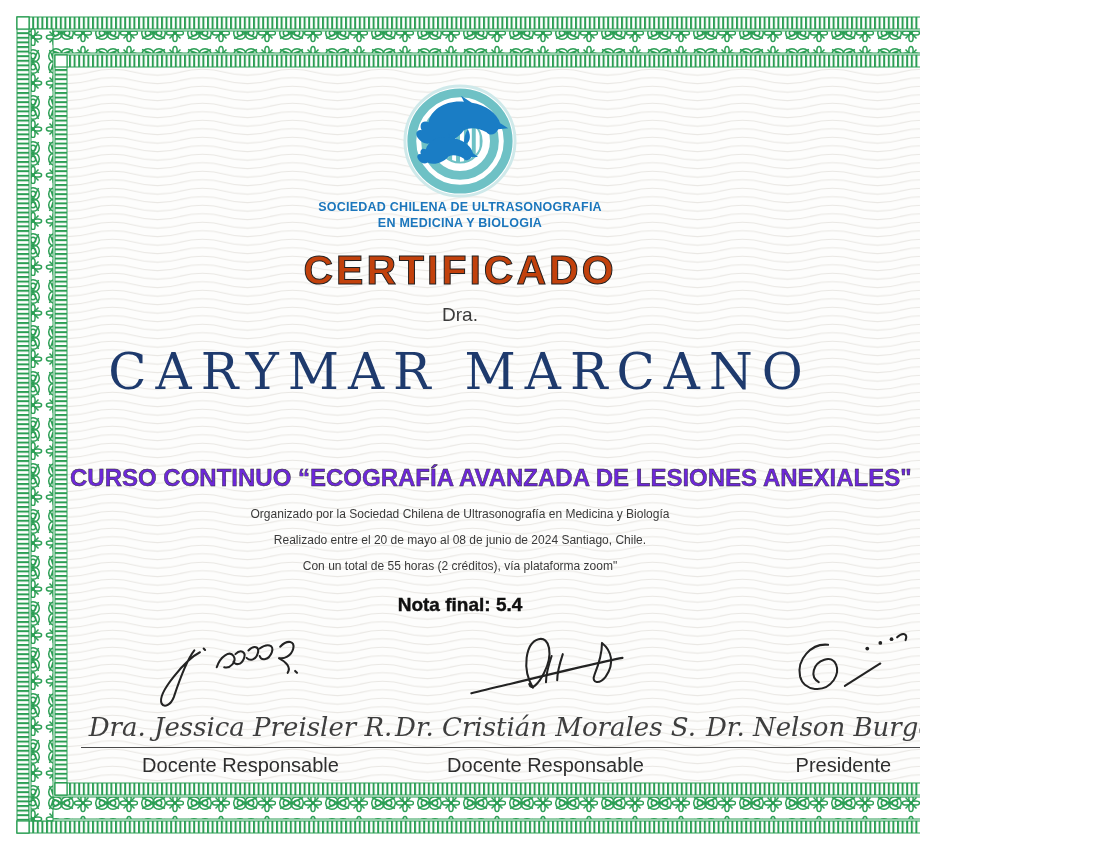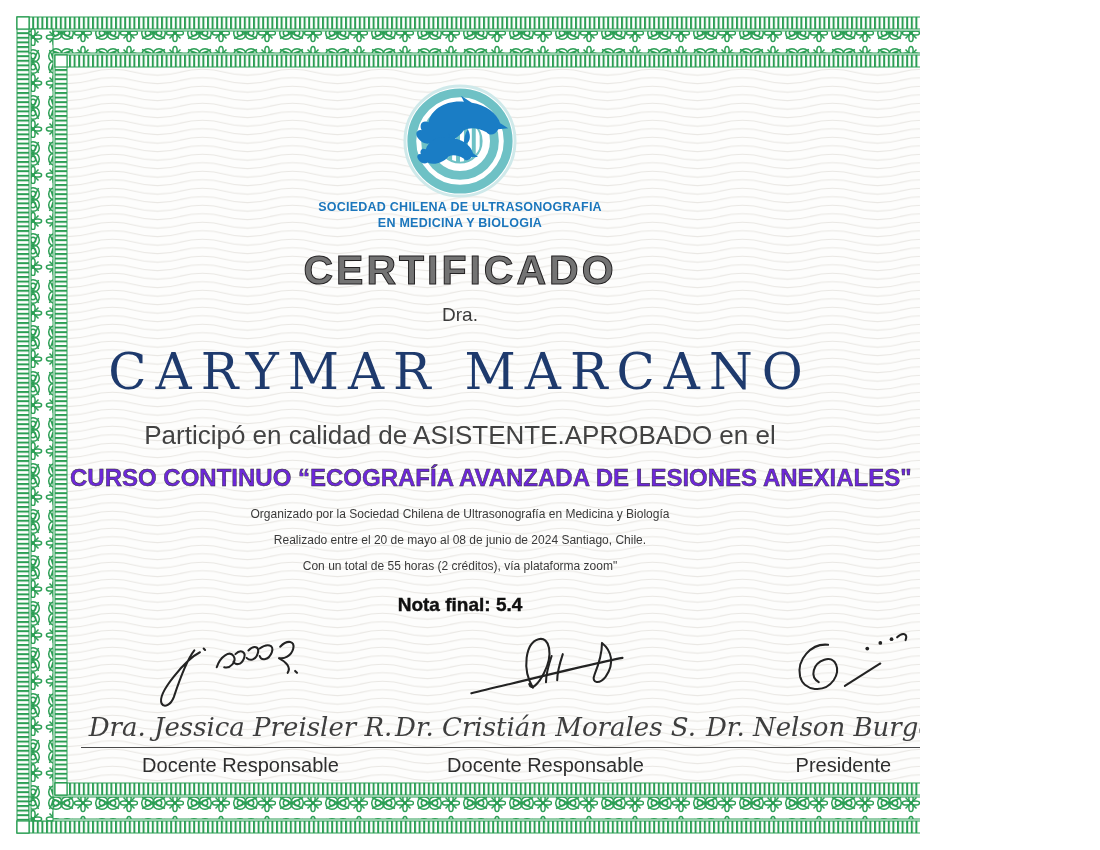--- a/index.html
+++ b/index.html
@@ -6,21 +6,21 @@
   .page{
     position:relative;width:920px;height:850px;overflow:hidden;
     font-family:"Liberation Sans",sans-serif;background:#ffffff;
   }
   .frame-svg{position:absolute;left:0;top:0;}
   .abs{position:absolute;left:70px;right:70px;text-align:center;}
   .logo-wrap{position:absolute;left:50%;top:82px;transform:translateX(-50%);}
   .org-name{top:199px;font-size:12.5px;font-weight:700;letter-spacing:.25px;
     color:#1b76bc;line-height:1.3;}
   .cert-title{top:247px;font-size:41px;font-weight:800;letter-spacing:3px;
-    color:#737373;-webkit-text-stroke:1px #232122;}
+    color:#c2410c;-webkit-text-stroke:1px #232122;}
   .honorific{top:304px;font-size:19px;color:#3b3b3b;}
   .recipient{top:343px;font-family:"DejaVu Serif",serif;font-size:50px;
     letter-spacing:9px;color:#1e3a6d;white-space:nowrap;}
   .participation{top:420px;font-size:26px;color:#424242;}
   .course{top:464px;font-size:24px;font-weight:700;color:#6d28d9;
     -webkit-text-stroke:.4px #272727;white-space:nowrap;}
   .detail0{top:507px;}
   .detail1{top:533px;}
   .detail2{top:559px;}
   .detail-line{font-size:12px;color:#3a3a3a;}
@@ -152,21 +152,20 @@
     <div>SOCIEDAD CHILENA DE ULTRASONOGRAFIA</div>
     <div>EN MEDICINA Y BIOLOGIA</div>
   </div>
 
   <div class="abs cert-title">CERTIFICADO</div>
 
   <div class="abs honorific">Dra.</div>
 
   <div class="abs recipient">CARYMAR MARCANO</div>
 
-  <div class="abs participation">Participó en calidad de ASISTENTE.APROBADO en el</div>
 
   <div class="abs course">CURSO CONTINUO “ECOGRAFÍA AVANZADA DE LESIONES ANEXIALES"</div>
 
   <div class="abs detail-line detail0">Organizado por la Sociedad Chilena de Ultrasonografía en Medicina y Biología</div>
   <div class="abs detail-line detail1">Realizado entre el 20 de mayo al 08 de junio de 2024 Santiago, Chile.</div>
   <div class="abs detail-line detail2">Con un total de 55 horas (2 créditos), vía plataforma zoom"</div>
 
   <div class="abs grade">
     <span>Nota final:</span>
     <span>5.4</span>

